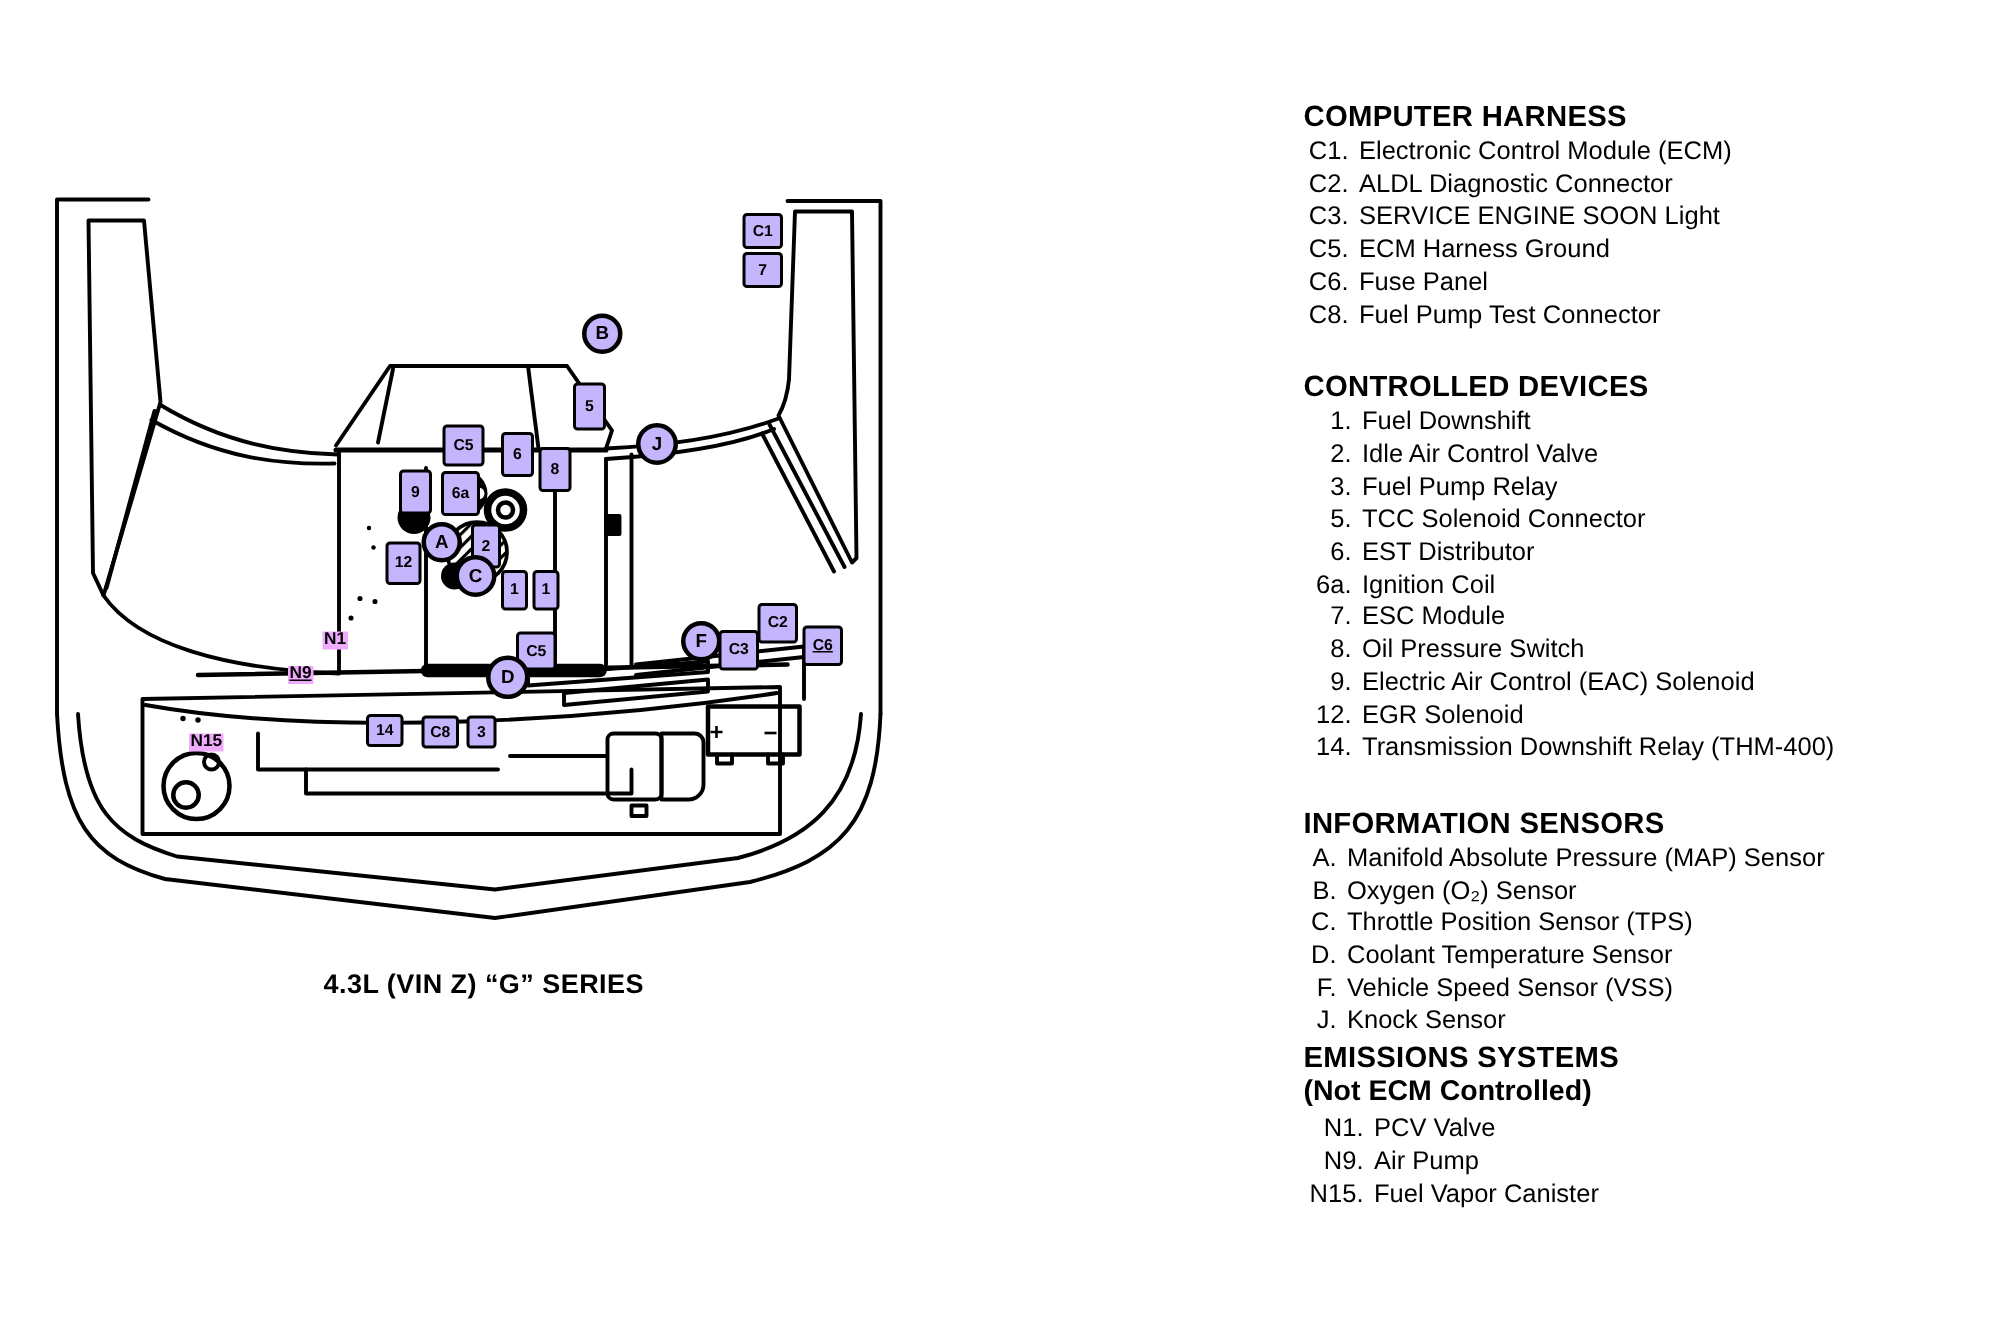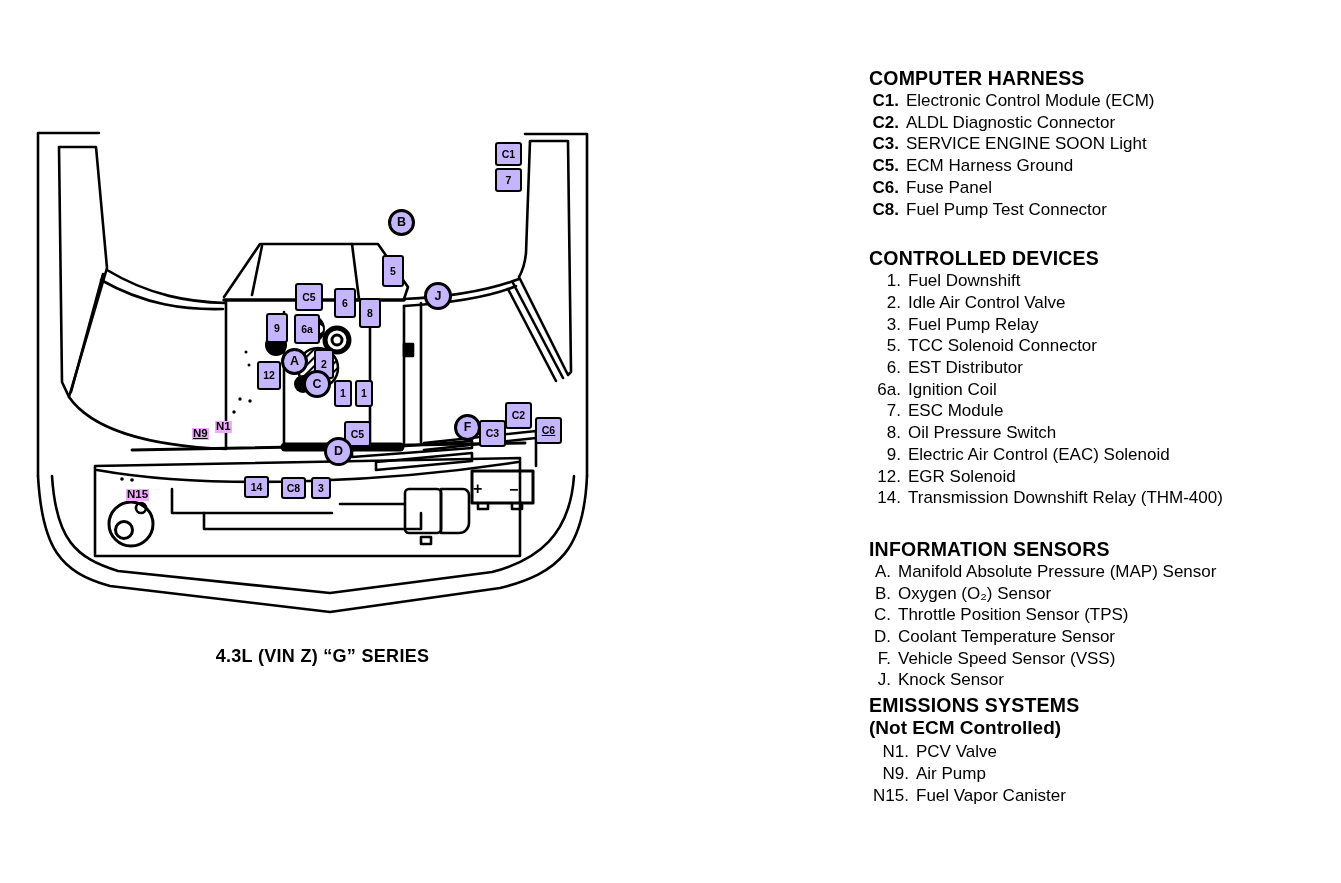--- a/index.html
+++ b/index.html
@@ -21,21 +21,21 @@
   .legend{position:absolute;left:869px;top:66px;width:470px;}
   .sec{margin:0 0 26px 0;}
   .sec.s1{margin-bottom:28px;}
   .sec.s2{margin-bottom:2px;}
   .sec.s3{margin-bottom:0;}
   .sec h2{margin:0;font-size:19.5px;line-height:24px;font-weight:700;letter-spacing:.2px;}
   .sec .sub{font-size:19px;line-height:21px;font-weight:700;margin:0 0 3px 0;}
   .sec ul{list-style:none;margin:0;padding:0;}
   .sec li{display:flex;font-size:17px;line-height:21.7px;font-weight:500;}
   .sec .code{flex:none;text-align:right;margin-right:7px;}
-  .s0 .code{width:30px;font-weight:bold;} .s1 .code{width:32px;} .s2 .code{width:22px;} .s3 .code{width:40px;}
+  .s0 .code{width:30px;} .s1 .code{width:32px;} .s2 .code{width:22px;} .s3 .code{width:40px;}
 </style>
 </head>
 <body>
 
 <div id="stage">
 
   <svg id="art" width="670" height="690" viewBox="0 0 670 690">
     <defs>
       <pattern id="hatch" width="6" height="6" patternUnits="userSpaceOnUse" patternTransform="rotate(45)">
         <rect width="6" height="6" fill="#fff"></rect>
@@ -163,21 +163,21 @@
   <div class="badge round" style="left:288px;top:437px;width:29px;height:29px;">D</div>
   <div class="badge round" style="left:418px;top:414px;width:27px;height:27px;">F</div>
   <div class="badge" style="left:443px;top:420px;width:27px;height:27px;">C3</div>
   <div class="badge" style="left:469px;top:402px;width:27px;height:27px;">C2</div>
   <div class="badge" style="left:499px;top:417px;width:27px;height:27px;text-decoration:underline;">C6</div>
   <div class="badge" style="left:208px;top:476px;width:25px;height:22px;">14</div>
   <div class="badge" style="left:245px;top:477px;width:25px;height:22px;">C8</div>
   <div class="badge" style="left:275px;top:477px;width:20px;height:22px;">3</div>
 
   <div class="tag" style="left:215px;top:421px;">N1</div>
-  <div class="tag" style="left:192px;top:428px;text-decoration:underline;">N9</div>
+  <div class="tag" style="left:192px;top:444px;text-decoration:underline;">N9</div>
   <div class="tag" style="left:126px;top:489px;">N15</div>
   <div class="sign" style="left:473px;top:481px;">+</div>
   <div class="sign" style="left:509px;top:482px;">−</div>
 
   <div class="caption">4.3L (VIN Z) “G” SERIES</div>
 
   <div class="legend">
 
     <div class="sec s0">
       <h2>COMPUTER HARNESS</h2>

